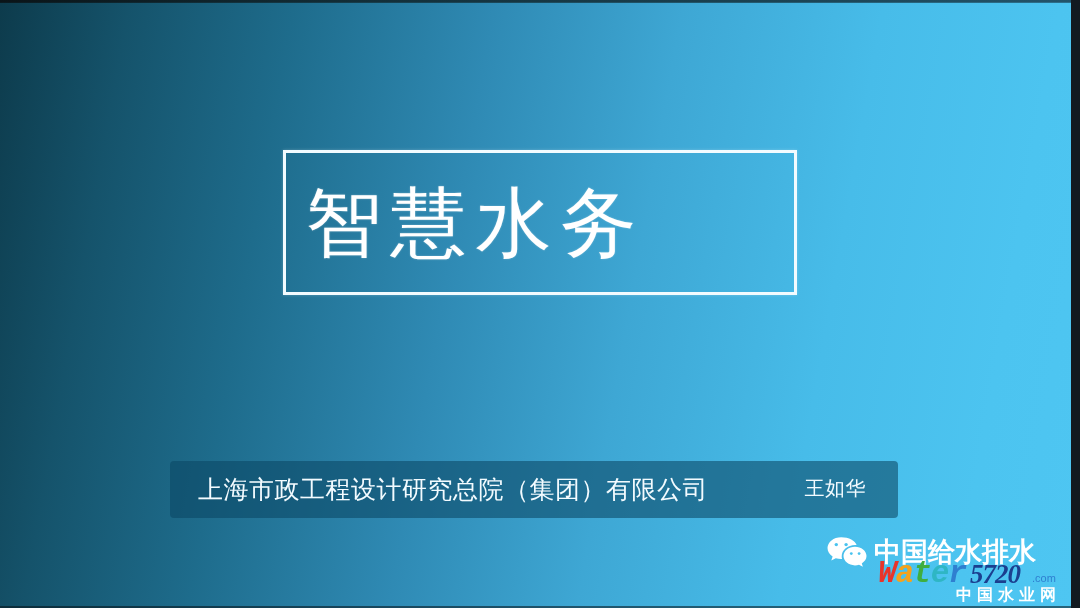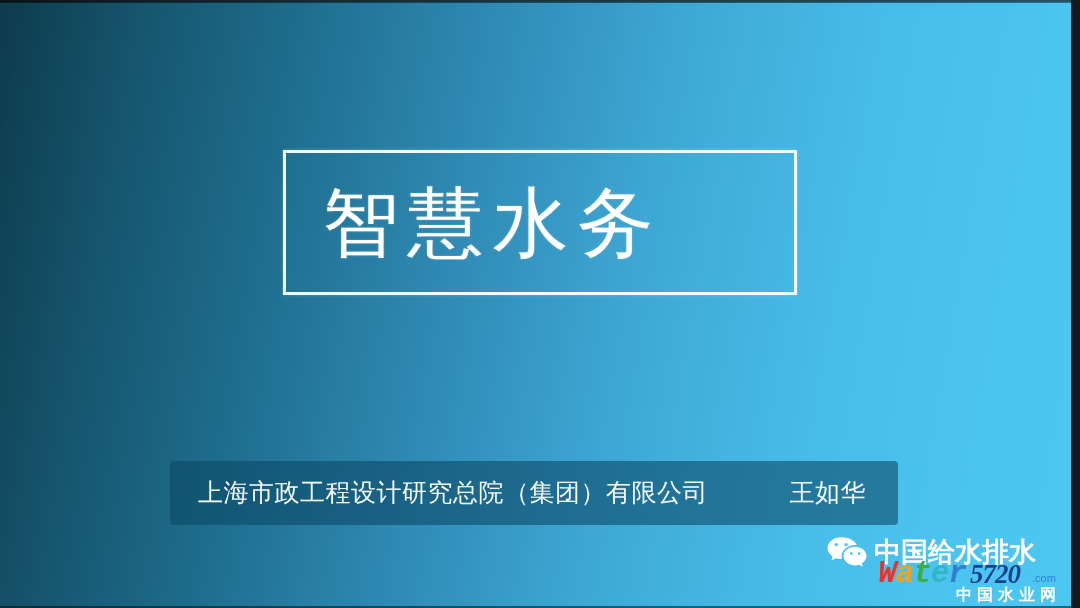--- a/index.html
+++ b/index.html
@@ -62,21 +62,21 @@
     left: 283px;
     top: 150px;
     width: 508px;
     height: 139px;
     border: 3px solid #f2fbff;
     box-sizing: content-box;
     box-shadow: 0 0 3px rgba(255,255,255,.25);
   }
   .title-text {
     position: absolute;
-    left: 283px;
+    left: 266px;
     top: 150px;
     width: 410px;
     height: 145px;
     display: flex;
     align-items: center;
     justify-content: center;
     font-family: "Liberation Serif", "DejaVu Serif", serif;
     font-size: 76px;
     line-height: 1;
     color: #ffffff;
@@ -102,41 +102,41 @@
     white-space: nowrap;
     text-shadow: 0 0 2px rgba(255,255,255,.2);
   }
 
   
   .affil-bar {
     position: absolute;
     left: 170px;
     top: 461px;
     width: 728px;
-    height: 64px;
+    height: 57px;
     background: rgba(10,70,100,.58);
     border-radius: 4px;
     display: flex;
     align-items: center;
   }
   .affil-org {
     position: absolute;
     left: 28px;
     font-family: "Liberation Serif", "DejaVu Serif", serif;
     font-size: 25px;
     line-height: 52px;
     color: #f3fbff;
     letter-spacing: .5px;
     white-space: nowrap;
   }
   .affil-speaker {
     position: absolute;
     right: 32px;
-    font-family: Liberation Serif, serif;
-    font-size: 25px;
+    font-family: Liberation Mono, monospace;
+    font-size: 20px;
     line-height: 52px;
     color: #f3fbff;
     letter-spacing: .5px;
     white-space: nowrap;
   }
 
   
   .watermark {
     position: absolute;
     left: 826px;

